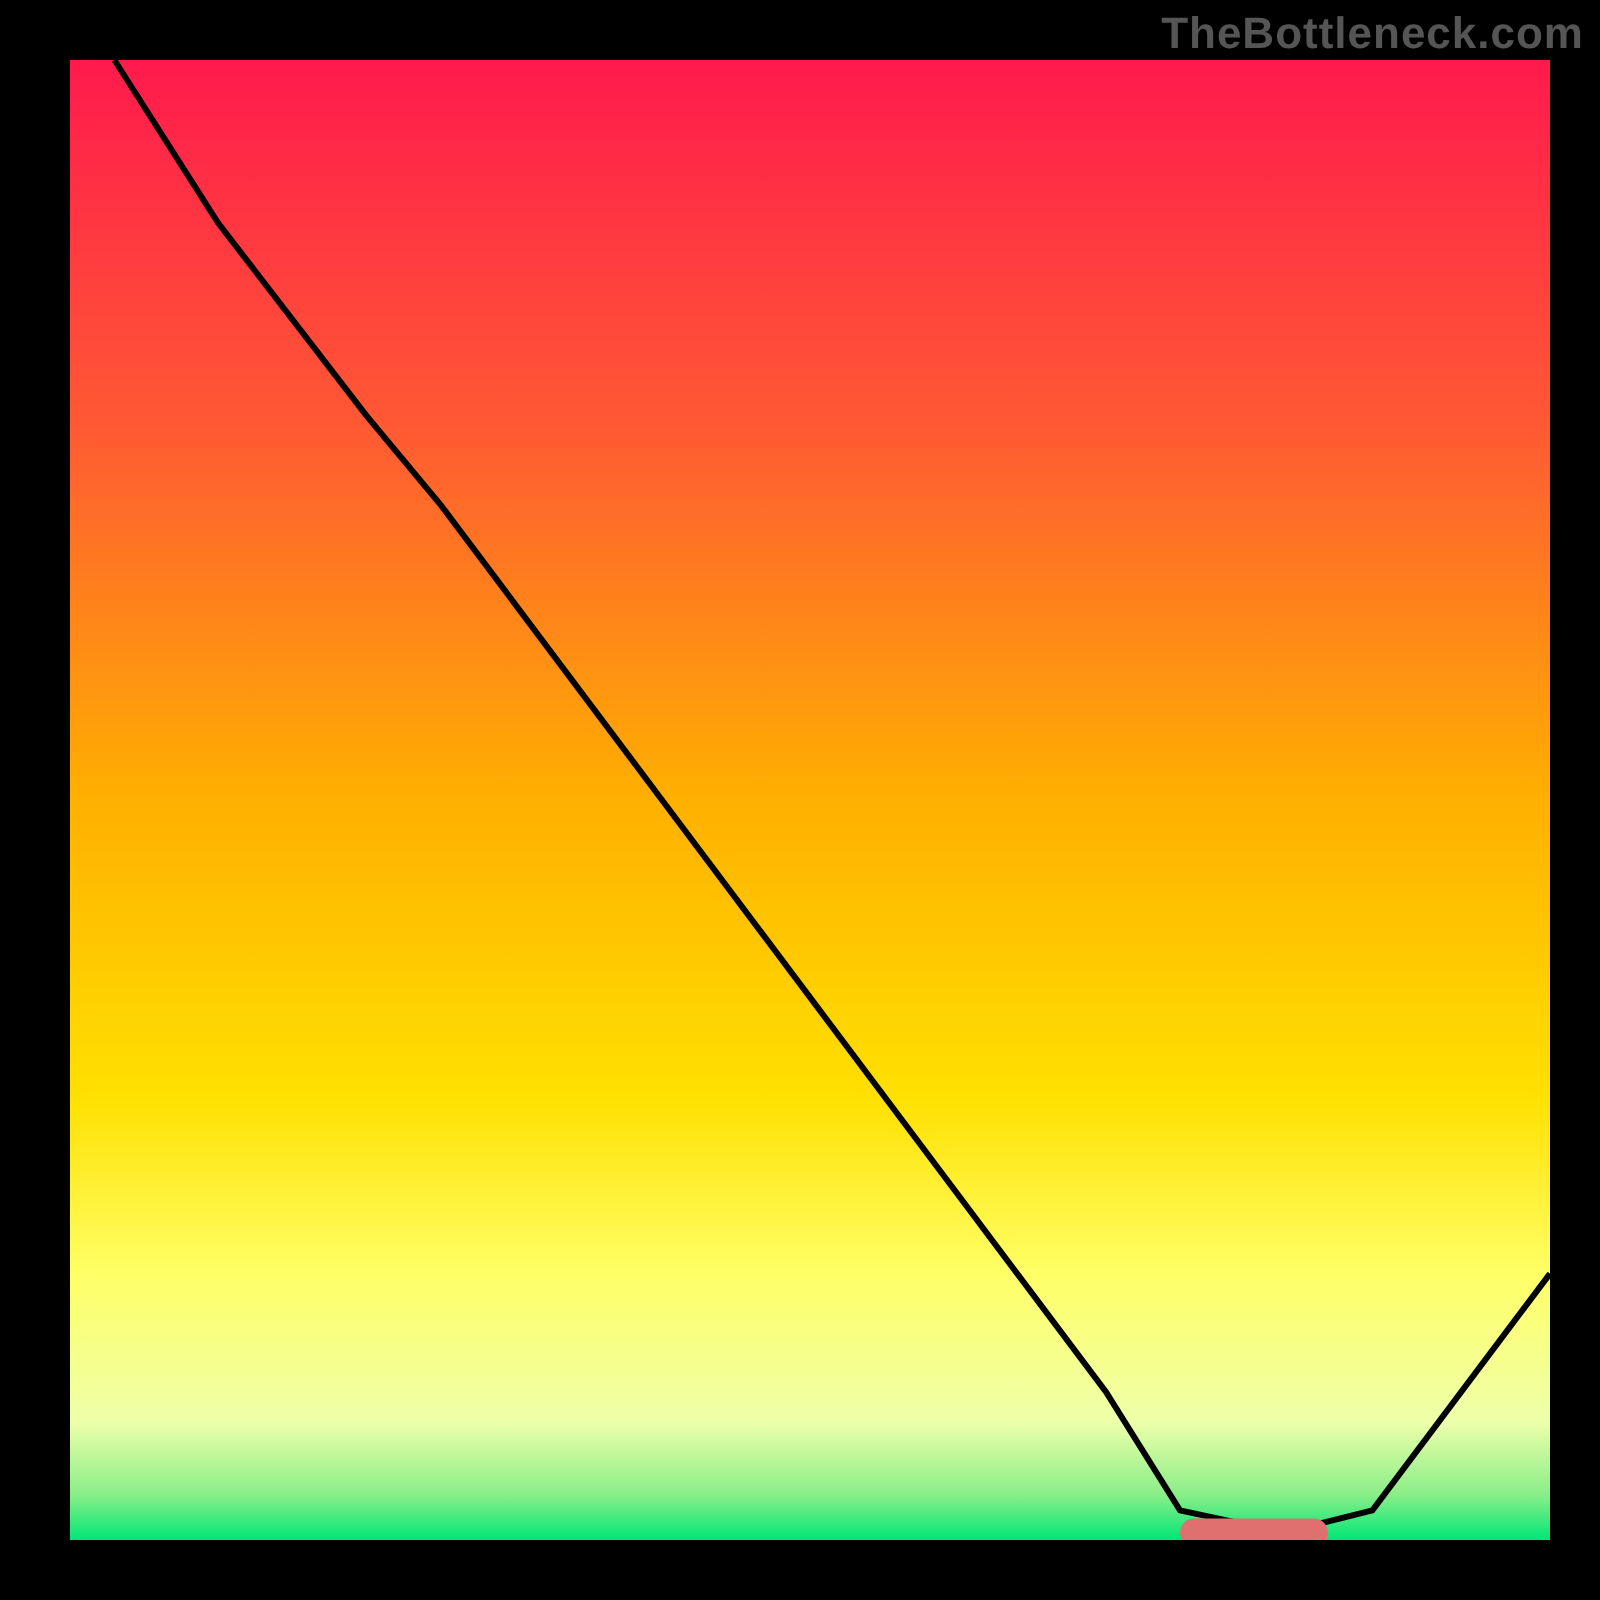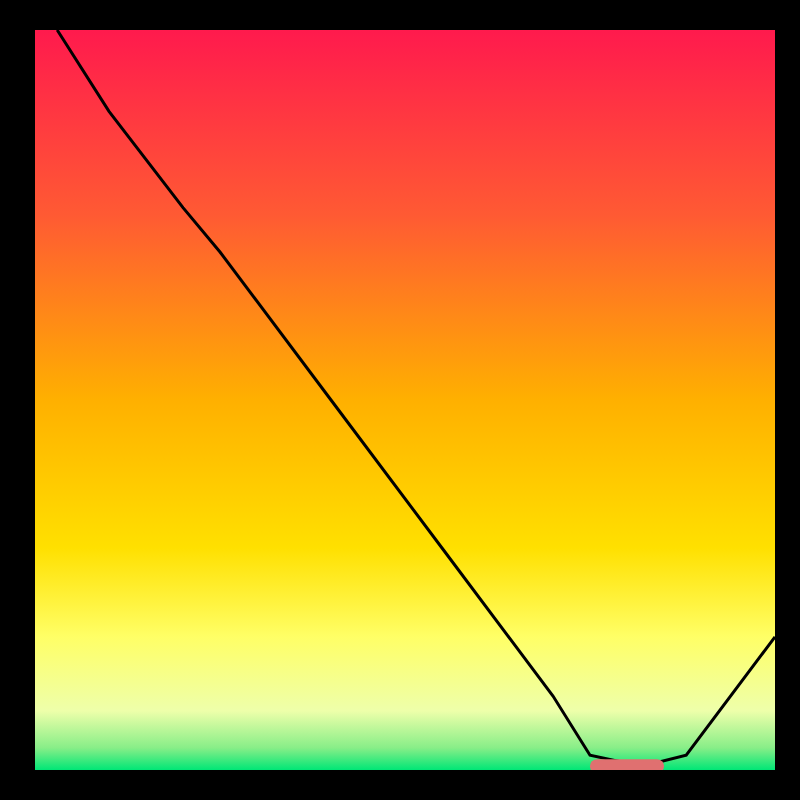--- a/index.html
+++ b/index.html
@@ -26,20 +26,21 @@
     letter-spacing: 0.5px;
   }
   svg {
     display: block;
   }
 </style>
 </head>
 <body>
 
 <div class="chart-container">
+  <div class="watermark">TheBottleneck.com</div>
   <svg id="chart-svg" width="800" height="800">
     <defs>
       <linearGradient id="bg-grad" x1="0" y1="0" x2="0" y2="1">
           <stop offset="0%" stop-color="#ff1a4d"></stop>
           <stop offset="25%" stop-color="#ff5a33"></stop>
           <stop offset="50%" stop-color="#ffb000"></stop>
           <stop offset="70%" stop-color="#ffe000"></stop>
           <stop offset="82%" stop-color="#ffff66"></stop>
           <stop offset="92%" stop-color="#eeffaa"></stop>
           <stop offset="97%" stop-color="#88ee88"></stop>

